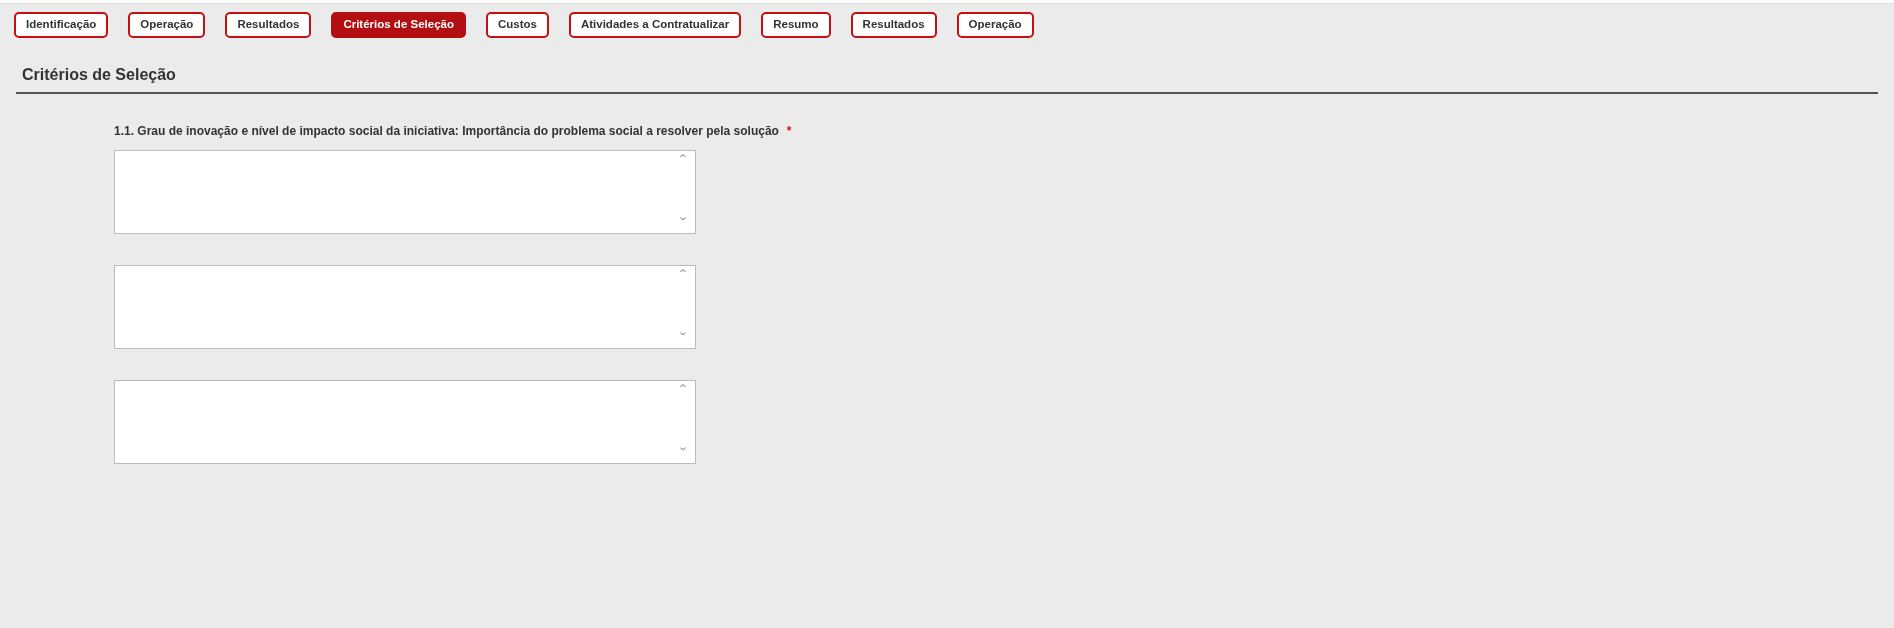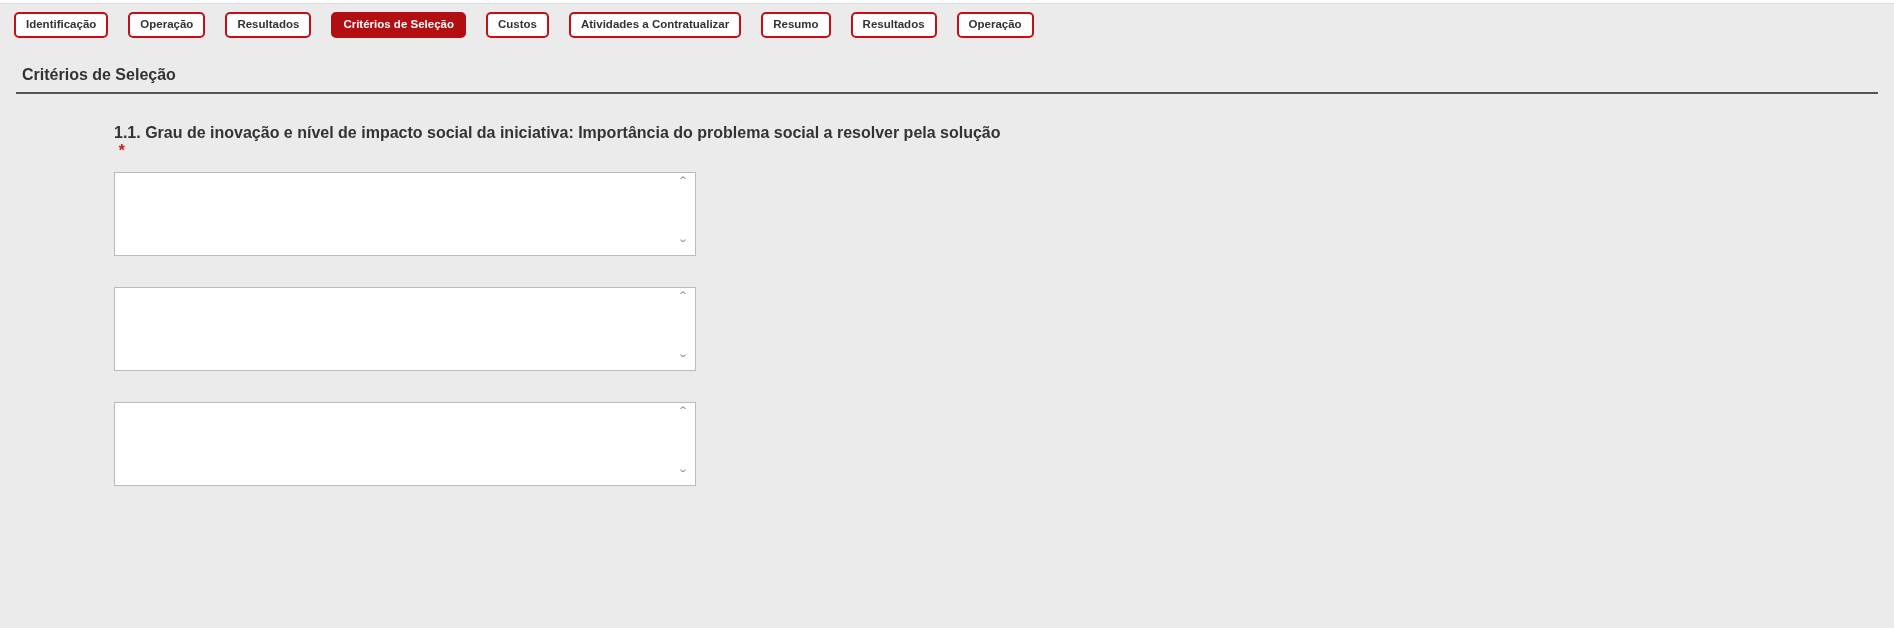--- a/index.html
+++ b/index.html
@@ -57,21 +57,21 @@
       background: #555;
     }
     .form-area {
       padding: 30px 0 30px 114px;
     }
     .field-block {
       margin-bottom: 28px;
       max-width: 900px;
     }
     .field-label {
-      font-size: 16px;
+      font-size: 12px;
       font-weight: 700;
       color: #333;
       margin-bottom: 12px;
     }
     .required-mark {
       color: #d9141a;
       font-style: italic;
       font-weight: 700;
       margin-left: 4px;
     }

